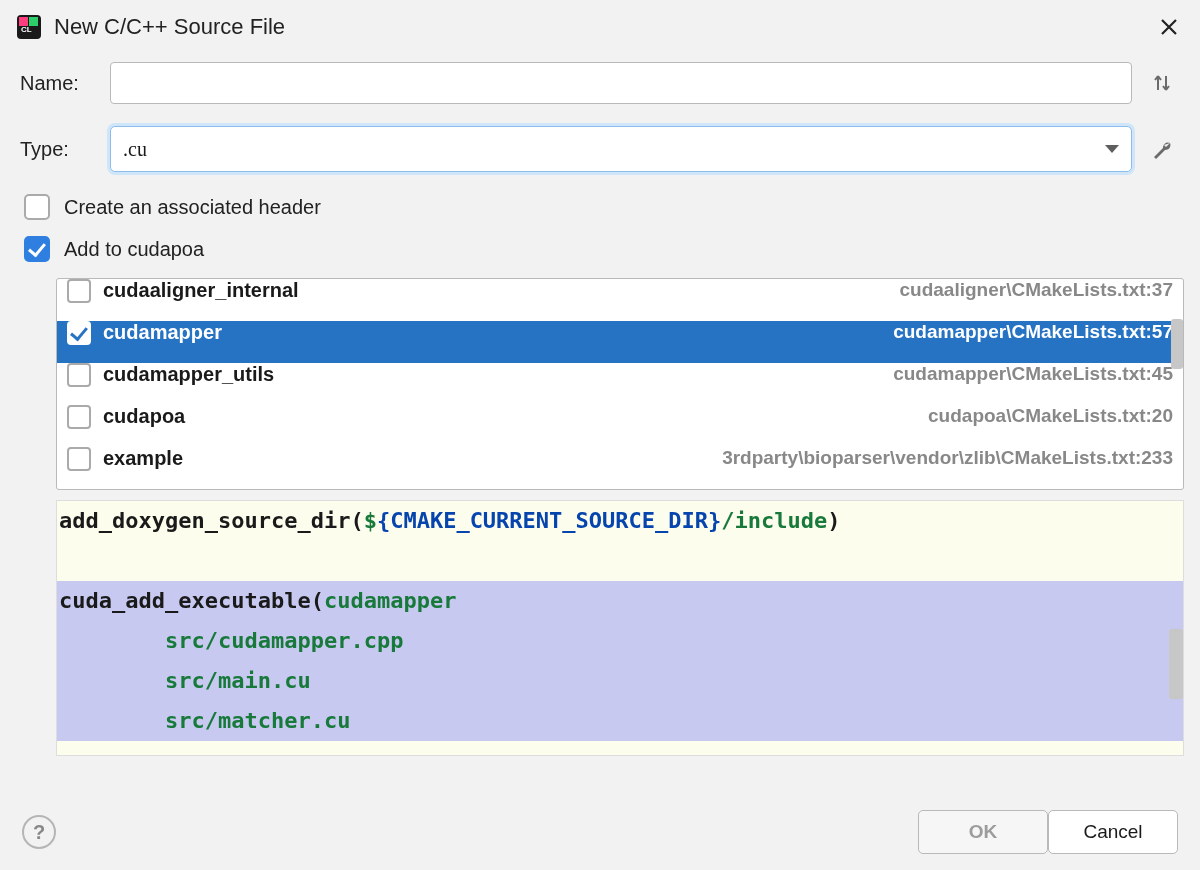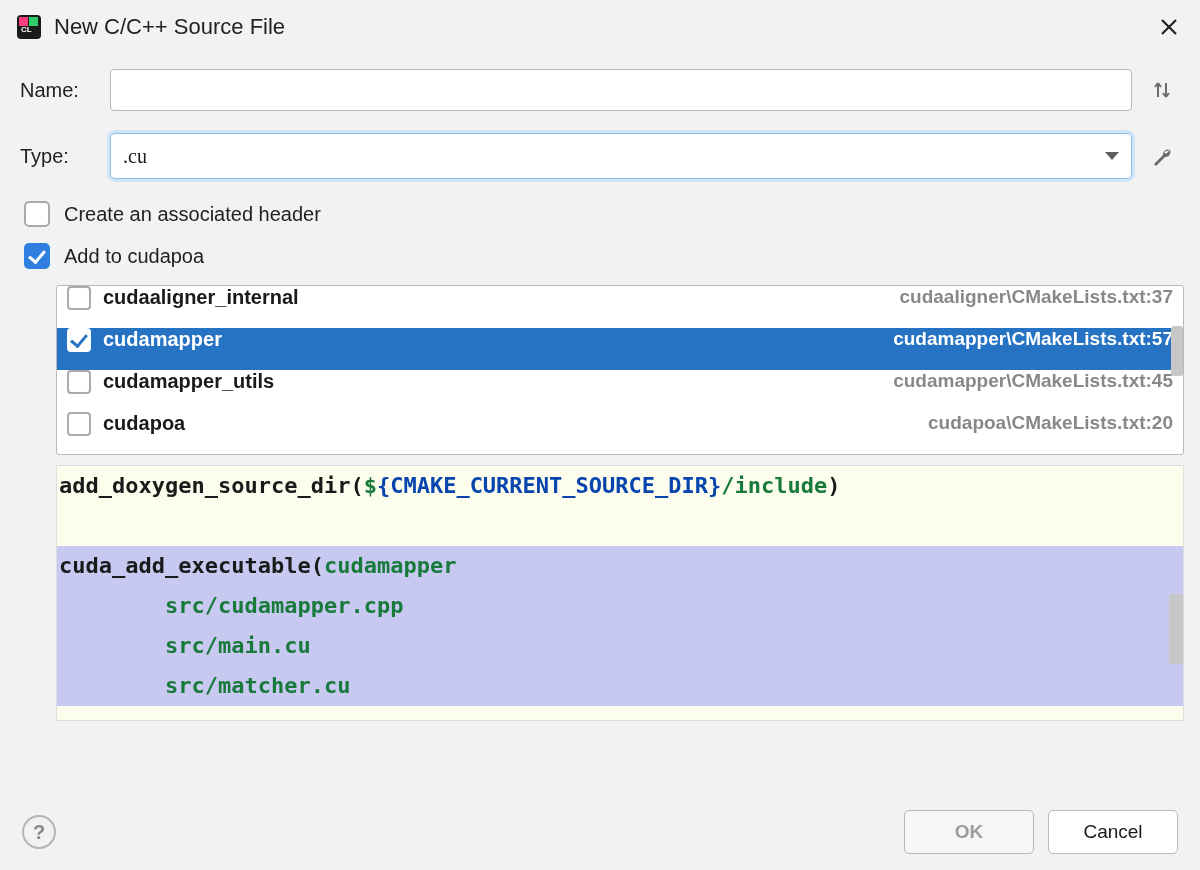--- a/index.html
+++ b/index.html
@@ -30,21 +30,20 @@
     margin-left: auto;
     width: 30px; height: 30px;
     display: flex; align-items: center; justify-content: center;
     cursor: pointer;
   }
   .form-area { padding: 0 20px; }
   .row {
     display: flex;
     align-items: center;
     margin-bottom: 22px;
-    margin-top: 7px;
   }
   .label {
     width: 90px;
     font-size: 20px;
     color: #222;
   }
   .text-input {
     flex: 1;
     height: 42px;
     border: 1px solid #b9b9b9;
@@ -181,21 +180,21 @@
     color: #888; font-size: 20px; font-weight: bold;
     cursor: pointer;
   }
   .spacer { flex: 1; }
   .btn {
     min-width: 130px;
     height: 44px;
     border: 1px solid #b9b9b9;
     background: #fff;
     border-radius: 5px;
-    margin-left: 14px;
+    margin-left: 0;
     font-size: 19px;
     display: flex; align-items: center; justify-content: center;
     cursor: pointer;
   }
   .btn.primary { color: #9c9c9c; font-weight: 600; background: #f6f6f6; }
 </style>
 </head>
 <body>
 
 <div class="titlebar">
@@ -265,20 +264,25 @@
     <div class="target-row">
       <div class="chk"></div>
       <div class="target-name">cudamapper_utils</div>
       <div class="target-path">cudamapper\CMakeLists.txt:45</div>
     </div>
     <div class="target-row">
       <div class="chk"></div>
       <div class="target-name">cudapoa</div>
       <div class="target-path">cudapoa\CMakeLists.txt:20</div>
     </div>
+    <div class="target-row">
+      <div class="chk"></div>
+      <div class="target-name">example</div>
+      <div class="target-path">3rdparty\bioparser\vendor\zlib\CMakeLists.txt:233</div>
+    </div>
     <div class="targets-scroll"></div>
 </div>
 
 <div class="code-box" id="code-box">
   <div class="code-line"><span class="tok-fn">add_doxygen_source_dir</span><span class="tok-paren">(</span><span class="tok-dollar">$</span><span class="tok-brace">{</span><span class="tok-var">CMAKE_CURRENT_SOURCE_DIR</span><span class="tok-brace">}</span><span class="tok-lit">/include</span><span class="tok-paren">)</span></div>
     <div class="code-line"><span> </span></div>
     <div class="code-line hl"><span class="tok-fn">cuda_add_executable</span><span class="tok-paren">(</span><span class="tok-lit">cudamapper</span></div>
     <div class="code-line hl"><span class="tok-lit">        src/cudamapper.cpp</span></div>
     <div class="code-line hl"><span class="tok-lit">        src/main.cu</span></div>
     <div class="code-line hl"><span class="tok-lit">        src/matcher.cu</span></div>

